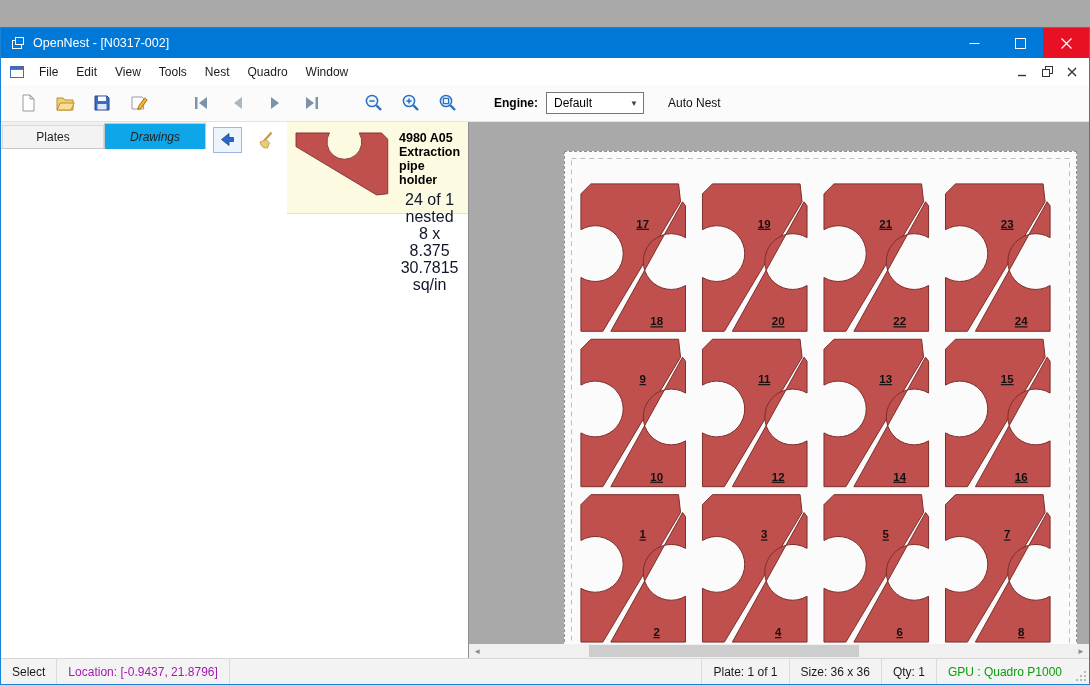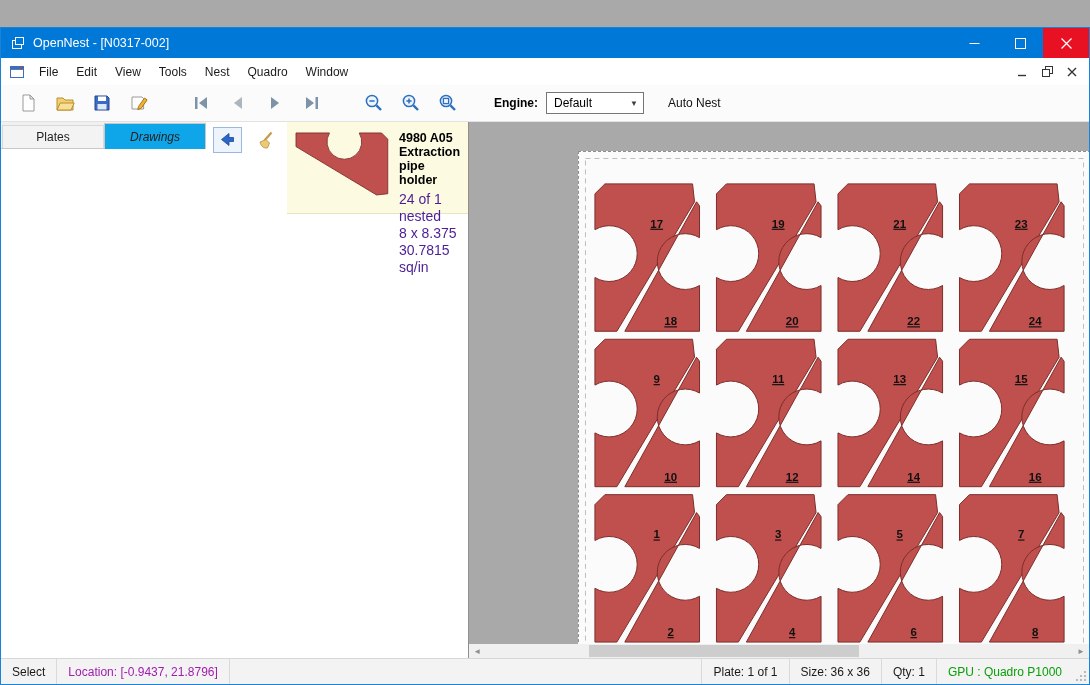--- a/index.html
+++ b/index.html
@@ -39,24 +39,24 @@
          background:#f3f3f3; border:1px solid #d9d9d9; border-bottom:none; }
   .tab.active { background:#0ea5e9; height:26px; border:1px solid #c8c8c8; border-bottom:none; margin-bottom:-1px;font-style:italic; }
   .panel-toolbar { height:36px; display:flex; align-items:center; gap:9px; padding:0 7px; background:#fff; }
   .small-btn { width:29px; height:26px; display:flex; align-items:center; justify-content:center; background:#fff; border:1px solid transparent; }
   .small-btn.framed { border:1px solid #9cb8e0; background:#eef4fc; }
 
   .drawing-item { display:flex; gap:10px; background:#fcfbe2; border-bottom:1px solid #e7e5c8; padding:7px 8px; height:92px; }
   .thumb { flex:0 0 94px; width:94px; height:76px; }
   .item-info { padding-top:2px; }
   .item-title { font-size:12.5px; font-weight:bold; color:#000; margin-bottom:4px; }
-  .item-line { font-size:14px; color:#4c1d95; line-height:17px; }
+  .item-line { font-size:16px; color:#0f172a; line-height:17px;text-align:center; }
 
   .canvas { flex:1; position:relative; background:#a9a9a9; overflow:hidden; }
-  .plate { position:absolute; left:109px; top:29px; width:513px; height:511px; background:#fbfbfb; border:1px dashed #8f8f8f; }
+  .plate { position:absolute; left:95px; top:29px; width:513px; height:511px; background:#fbfbfb; border:1px dashed #8f8f8f; }
   .plate svg { position:absolute; inset:0; }
   .part-num { font:bold 11.5px "Liberation Sans",sans-serif; fill:#101010; text-decoration:underline; }
 
   .hscroll { position:absolute; left:0; right:0; bottom:0; height:14px; background:#f0f0f0; }
   .hs-arrow { position:absolute; top:0; height:14px; width:16px; display:flex; align-items:center; justify-content:center;
               color:#8e8e8e; font-size:8px; }
   .hs-arrow.left { left:0; } .hs-arrow.right { right:0; }
   .hs-thumb { position:absolute; top:1px; left:120px; width:270px; height:12px; background:#cdcdcd; }
 
   

